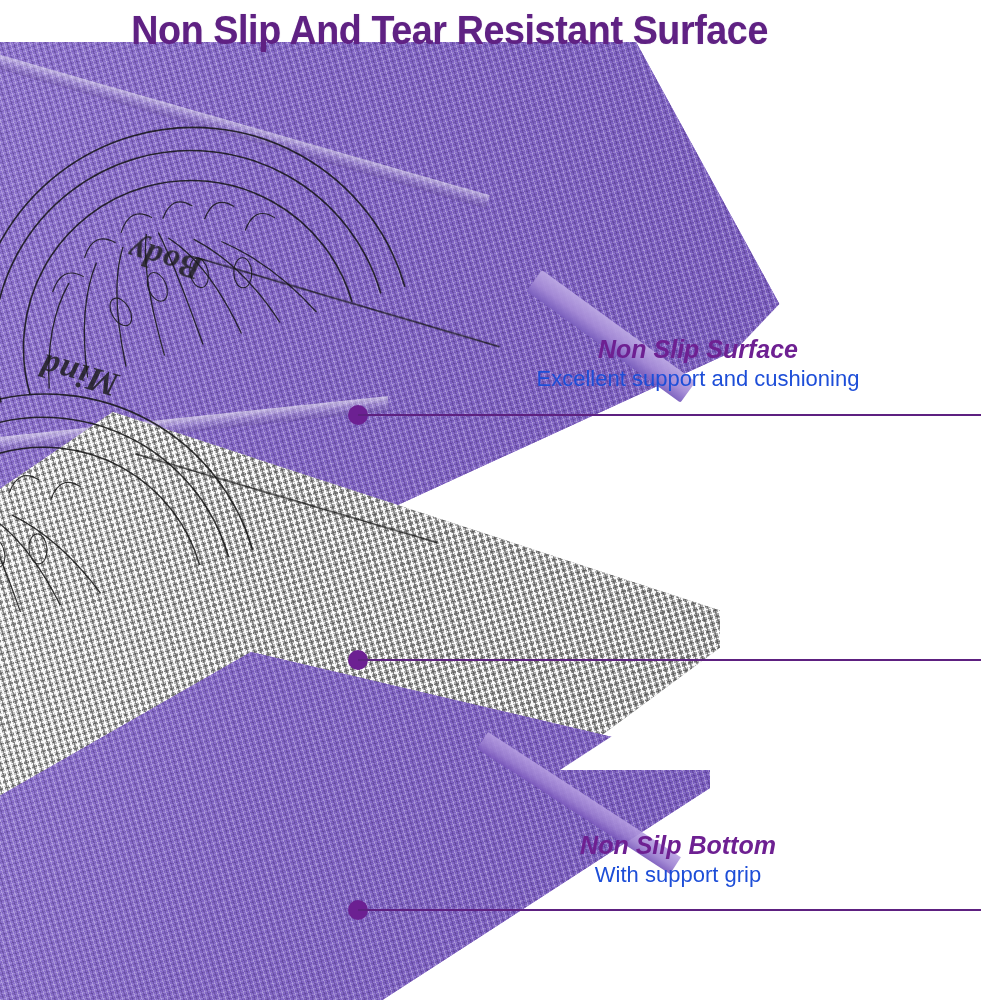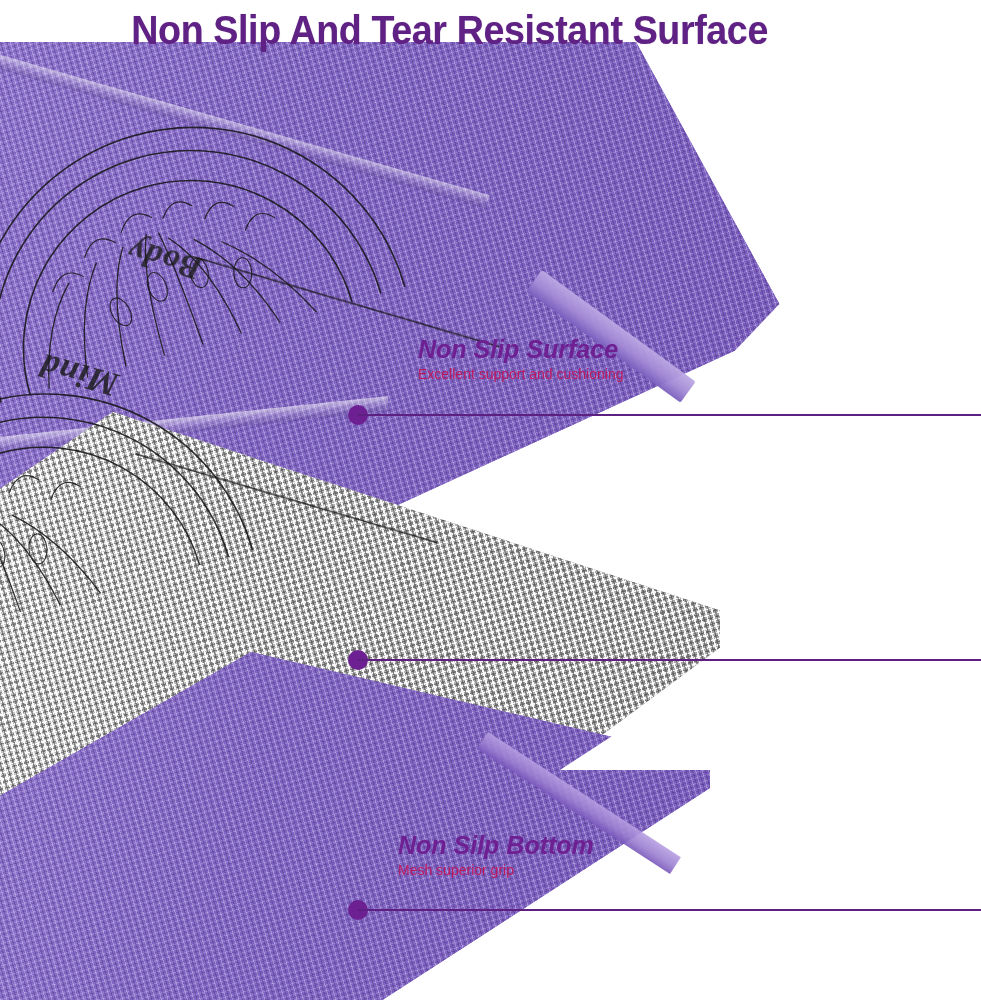--- a/index.html
+++ b/index.html
@@ -217,36 +217,36 @@
     border-radius: 50%;
     background: #6c2092;
   }
   .callout-line {
     position: absolute;
     height: 2px;
     background: #5d2080;
   }
   .callout-text {
     position: absolute;
-    text-align: left;
+    text-align: center;
     right: 3px;
   }
   .callout-title {
     font-family: "Liberation Sans", "DejaVu Sans", sans-serif;
     font-weight: bold;
     font-style: italic;
     font-size: 25px;
     color: #6e2092;
     line-height: 1.05;
     white-space: nowrap;
   }
   .callout-sub {
     font-family: "Liberation Sans", "DejaVu Sans", sans-serif;
-    font-size: 14px;
-    color: #be185d;
+    font-size: 22px;
+    color: #1d4ed8;
     line-height: 1.2;
     margin-top: 4px;
     white-space: nowrap;
   }
 
   
   #callout-1 .callout-dot { left: 348px; top: 405px; }
   #callout-1 .callout-line { left: 358px; top: 414px; width: 623px; }
   #callout-1 .callout-text { top: 336px; width: 560px; left: 418px; }
 
@@ -375,17 +375,17 @@
     <div class="callout-line"></div>
     <div class="callout-text">
     </div>
   </div>
 
   <div class="callout" id="callout-3">
     <div class="callout-dot"></div>
     <div class="callout-line"></div>
     <div class="callout-text">
       <div class="callout-title">Non Silp Bottom</div>
-      <div class="callout-sub">Mesh superior grip</div>
+      <div class="callout-sub">With support grip</div>
     </div>
   </div>
 
 </div>
 
 </body></html>

